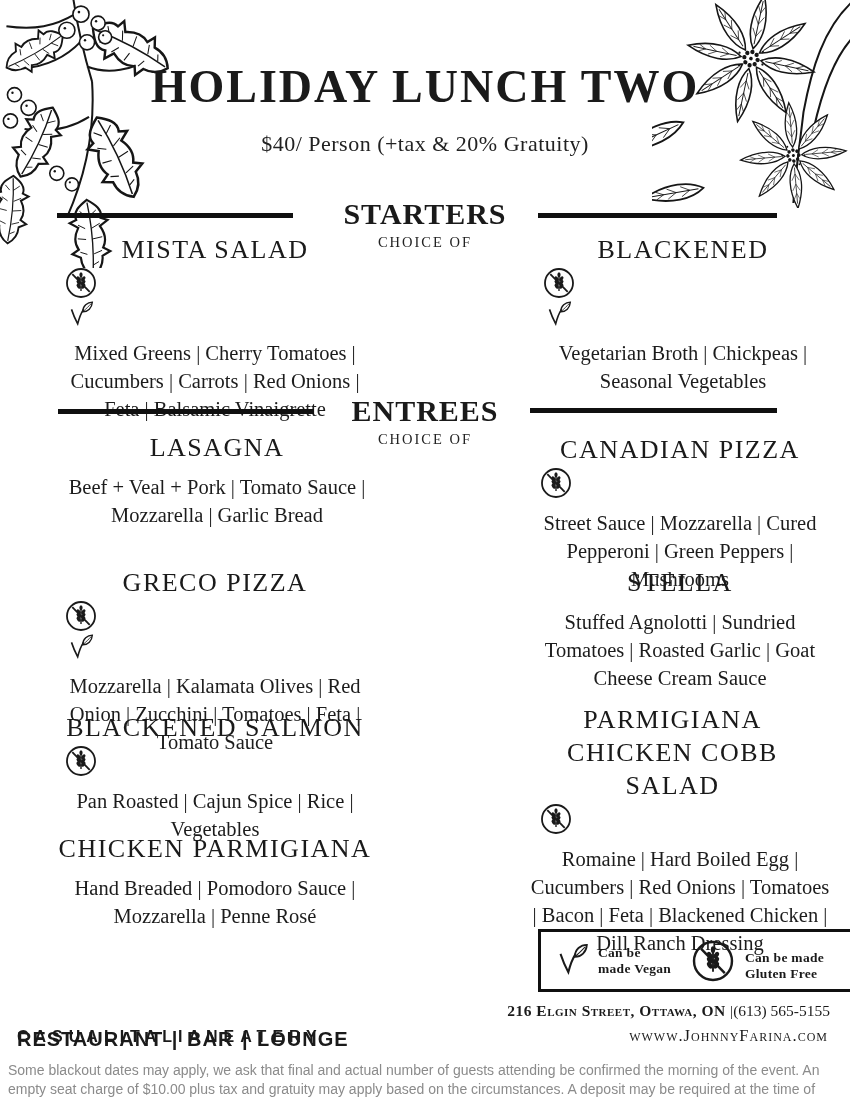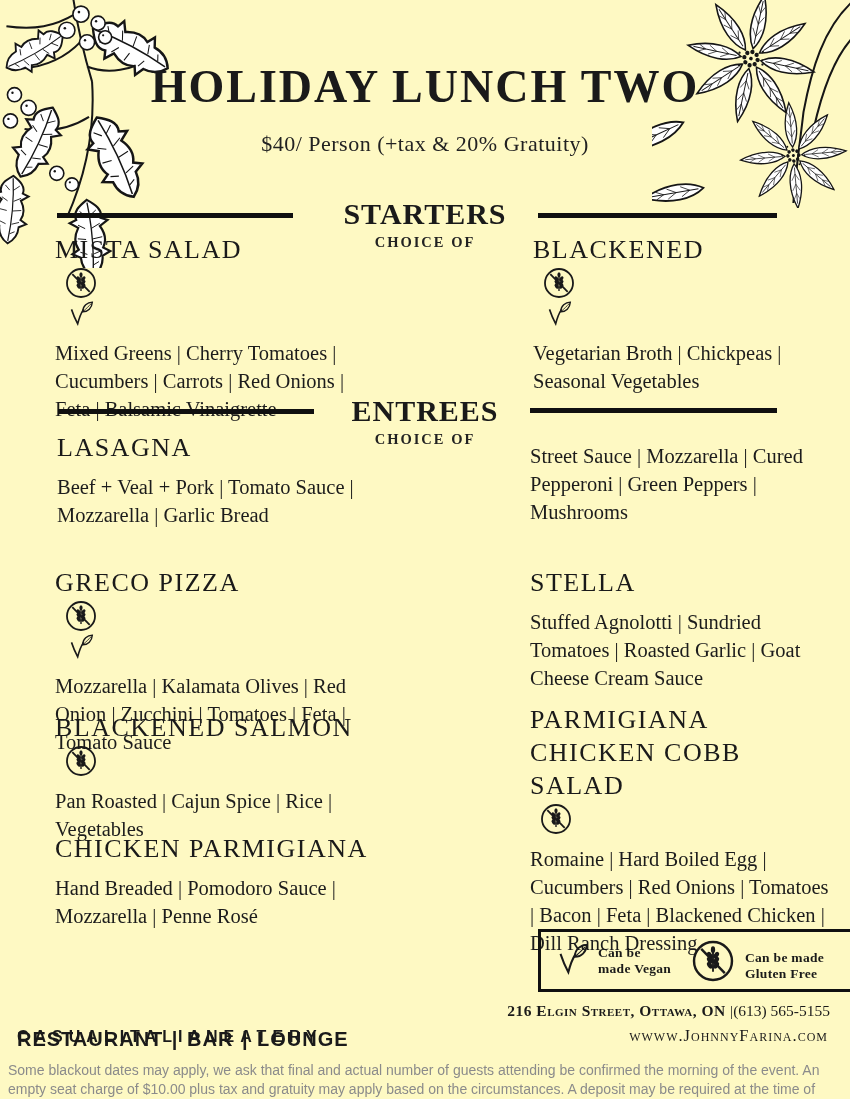--- a/index.html
+++ b/index.html
@@ -1,45 +1,45 @@
 <!DOCTYPE html>
 <html><head>
 <meta charset="utf-8">
 <style>
   html,body{margin:0;padding:0;background:#e9e9e9;}
   .page{
     position:relative;width:850px;height:1099px;margin:0 auto;
-    background:#fef9c3;overflow:hidden;
+    background:#ffffff;overflow:hidden;
     font-family:"Liberation Serif",serif;color:#1a1a1a;
   }
   svg{display:block;}
   .defs{position:absolute;width:0;height:0;overflow:hidden;}
 
   
   .corner{position:absolute;pointer-events:none;}
   .corner-left{top:-4px;left:-6px;width:182px;height:272px;}
   .corner-right{top:-4px;right:-4px;width:202px;height:212px;}
 
   
   .page-title{position:absolute;left:0;right:0;top:60px;margin:0;text-align:center;
     font-size:46px;font-weight:bold;letter-spacing:2px;}
   .page-subtitle{position:absolute;left:0;right:0;top:131px;text-align:center;
     font-size:22px;letter-spacing:0.5px;color:#222;}
 
   
   .section-head{position:absolute;left:330px;width:190px;text-align:center;}
   .section-head .sh{font-size:30px;font-weight:bold;letter-spacing:1px;margin:0;line-height:32px;}
-  .section-head .choice{font-size:14.5px;letter-spacing:2px;margin-top:4px;color:#222;font-weight:bold;}
+  .section-head .choice{font-size:14.5px;letter-spacing:2px;margin-top:4px;color:#222;}
   .head-starters{top:198px;}
   .head-entrees{top:395px;}
 
   .rule{position:absolute;height:5px;background:#101010;}
 
   
-  .dish{position:absolute;}
+  .dish{position:absolute;text-align:center;}
   .dish-title{font-size:26px;letter-spacing:1.5px;line-height:33px;}
   .dish-desc{font-size:20.5px;line-height:28px;margin-top:9px;color:#1c1c1c;}
   .dish-icons svg{vertical-align:-9px;margin-left:9px;color:#1a1a1a;}
   .dish-icons .icon-gluten-free{width:34px;height:34px;}
   .dish-icons .icon-vegan{width:30px;height:30px;vertical-align:-6px;}
   .title-narrow .dish-title{max-width:285px;}
 
   
   .legend{position:absolute;left:538px;top:929px;width:301px;height:53px;
     border:3px solid #101010;display:flex;align-items:center;padding:2px 6px 2px 10px;}
@@ -229,20 +229,23 @@
   </div>
 
   <div class="dish" style="left:55px;top:711px;width:320px;">
     <div class="dish-title"><span class="dish-name">BLACKENED SALMON</span><span class="dish-icons"><svg class="icon-gluten-free" viewBox="0 0 32 32">
             <use href="#sym-gluten-free"></use>
           </svg></span></div>
     <div class="dish-desc">Pan Roasted | Cajun Spice | Rice | Vegetables</div>
   </div>
 
   <div class="dish" style="left:530px;top:433px;width:300px;">
+    <div class="dish-title"><span class="dish-name">CANADIAN PIZZA</span><span class="dish-icons"><svg class="icon-gluten-free" viewBox="0 0 32 32">
+            <use href="#sym-gluten-free"></use>
+          </svg></span></div>
     <div class="dish-desc">Street Sauce | Mozzarella | Cured Pepperoni | Green Peppers | Mushrooms</div>
   </div>
 
   <div class="dish" style="left:530px;top:566px;width:300px;">
     <div class="dish-title"><span class="dish-name">STELLA</span><span class="dish-icons"></span></div>
     <div class="dish-desc">Stuffed Agnolotti | Sundried Tomatoes | Roasted Garlic | Goat Cheese Cream Sauce</div>
   </div>
 
   <div class="dish title-narrow" style="left:530px;top:703px;width:300px;">
     <div class="dish-title"><span class="dish-name">PARMIGIANA CHICKEN COBB SALAD</span><span class="dish-icons"><svg class="icon-gluten-free" viewBox="0 0 32 32">

